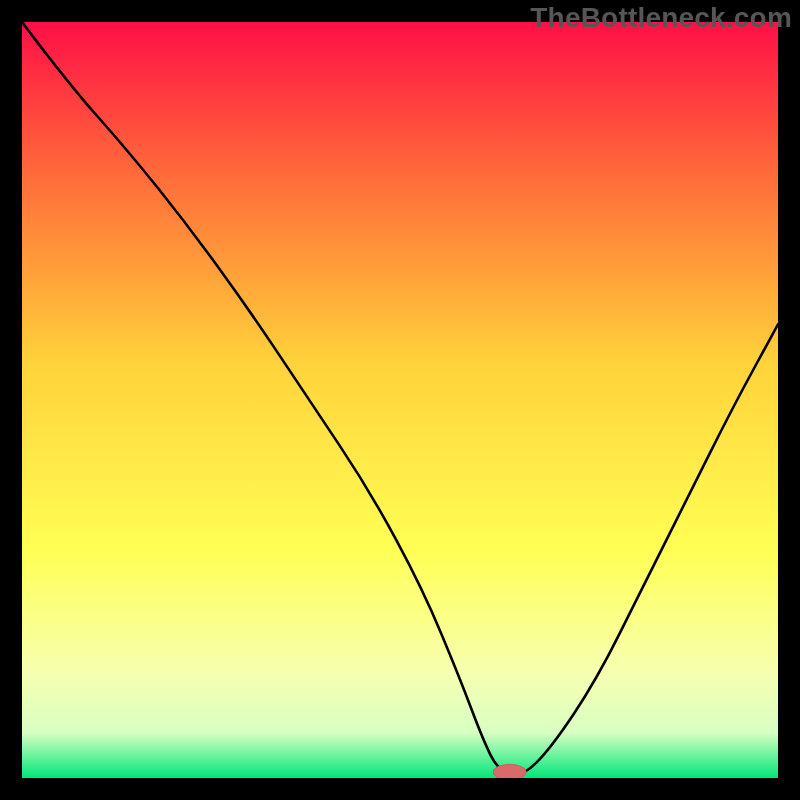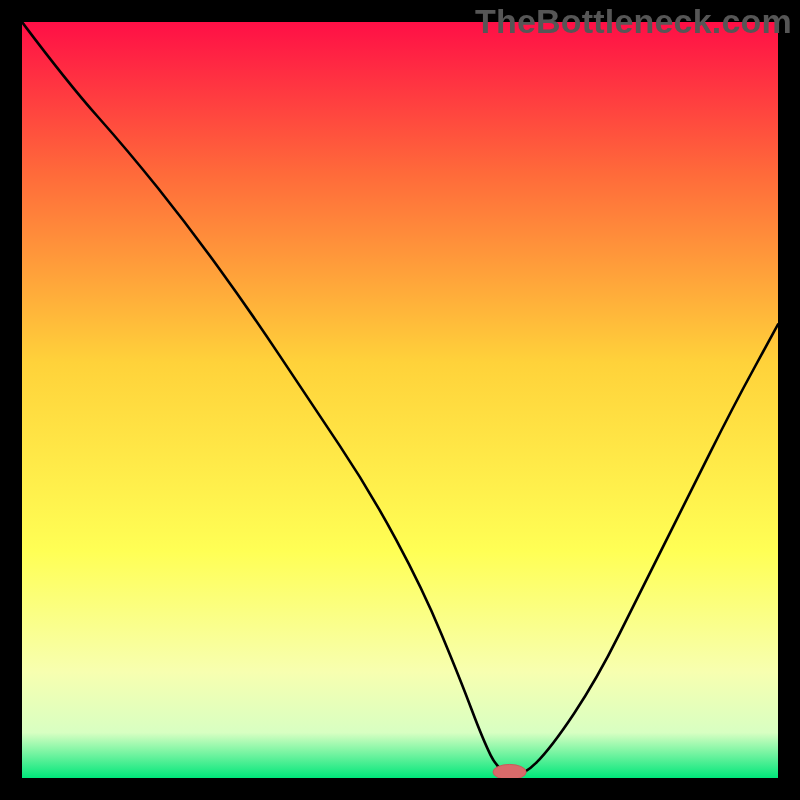--- a/index.html
+++ b/index.html
@@ -8,21 +8,21 @@
     position: relative;
     width: 800px;
     height: 800px;
     background: #000;
   }
   .watermark {
     position: absolute;
     top: 2px;
     right: 8px;
     font-family: Arial, Helvetica, sans-serif;
-    font-size: 34px;
+    font-size: 28px;
     font-weight: 600;
     color: #565656;
     letter-spacing: 0.2px;
     z-index: 10;
   }
   .plot {
     position: absolute;
     left: 22px;
     top: 22px;
     width: 756px;

